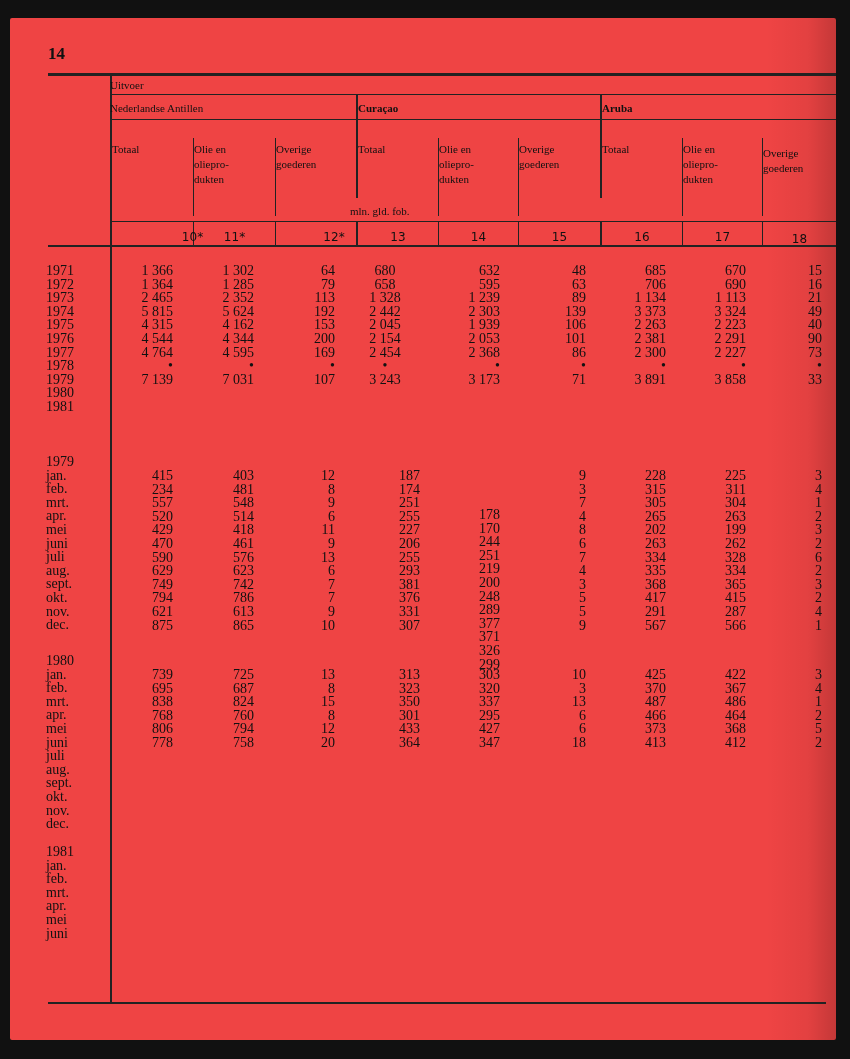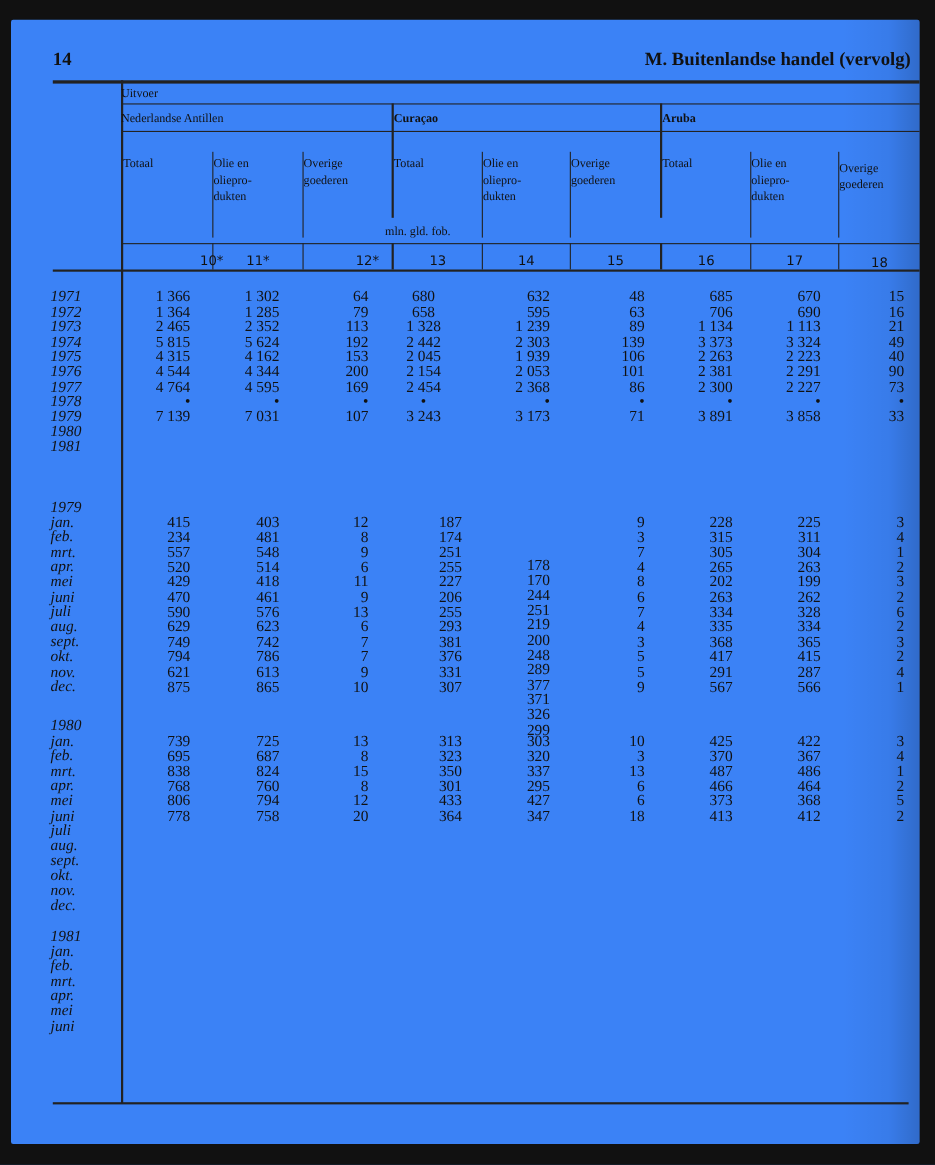--- a/index.html
+++ b/index.html
@@ -2,49 +2,48 @@
 <html><head>
 <meta charset="utf-8">
 <style>
   html, body { margin:0; padding:0; }
   body {
     width:850px; height:1059px; background:#111; position:relative; overflow:hidden;
     font-family:"Liberation Serif", serif; color:#111;
   }
   .page {
     position:absolute; left:10px; top:18px; width:826px; height:1022px;
-    background:#3b82f6; border-radius:2px;
+    background:#ef4444; border-radius:2px;
   }
   .spine { position:absolute; right:0; top:0; width:70px; height:100%;
     background:linear-gradient(to right, rgba(0,0,0,0) 0%, rgba(0,0,0,0.05) 60%, rgba(0,0,0,0.18) 100%); }
   .page-number { position:absolute; left:38px; top:26px; font-size:17px; font-weight:bold; }
   .running-title { position:absolute; right:8px; top:26px; font-size:17px; font-weight:bold; white-space:nowrap; }
   .rule-top { position:absolute; left:38px; right:0; top:55px; height:0; border-top:3px solid #222; }
   .rule-bottom { position:absolute; left:38px; right:10px; top:984px; height:0; border-top:2px solid #222; }
 
   .vline { position:absolute; background:#222; width:1px; }
   .hline { position:absolute; background:#222; height:1px; }
   .stub-line { position:absolute; left:100px; top:55px; width:2px; height:930px; background:#222; }
 
   .hdr { position:absolute; font-family:Liberation Serif, serif; font-size:11px; text-align:left; line-height:15px; color:#111; }
   .colnum { position:absolute; font-family:"DejaVu Sans", sans-serif; font-size:12px; text-align:center; top:212px; }
 
-  .stub { position:absolute; left:36px; width:60px; font-style:italic; font-size:14px; line-height:13.6px; }
+  .stub { position:absolute; left:36px; width:60px; font-size:14px; line-height:13.6px; }
   .stub div { height:13.6px; }
   .col { position:absolute; font-size:14px; line-height:13.6px; text-align:right; }
   .col div { height:13.6px; }
 </style>
 </head>
 <body>
 
 <div class="page">
   <div class="spine"></div>
 
   <div class="page-number">14</div>
-  <div class="running-title">M. Buitenlandse handel (vervolg)</div>
 
   <div class="rule-top"></div>
   <div class="stub-line"></div>
 
   <div class="hline" style="left:100px;width:726px;top:76px;"></div>
   <div class="hline" style="left:100px;width:726px;top:101px;"></div>
   <div class="hline" style="left:100px;width:726px;top:203px;"></div>
   <div class="hline" style="left:38px;width:788px;top:227px;height:2px;"></div>
 
   <div class="vline" style="left:346px;top:76px;height:104px;width:2px;"></div>

